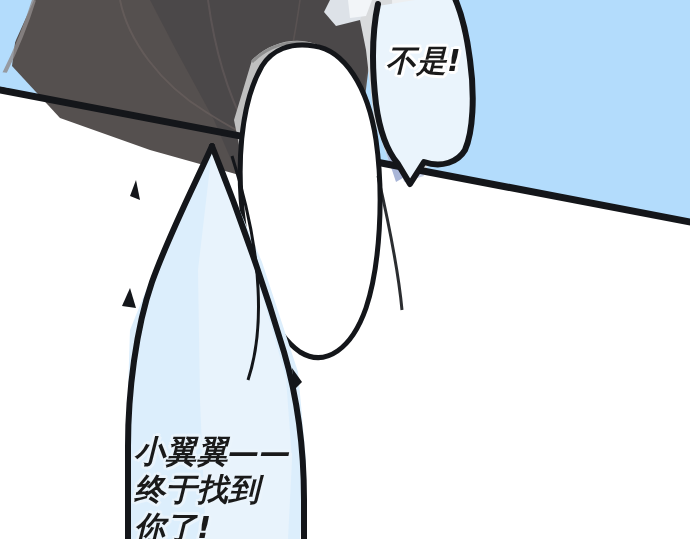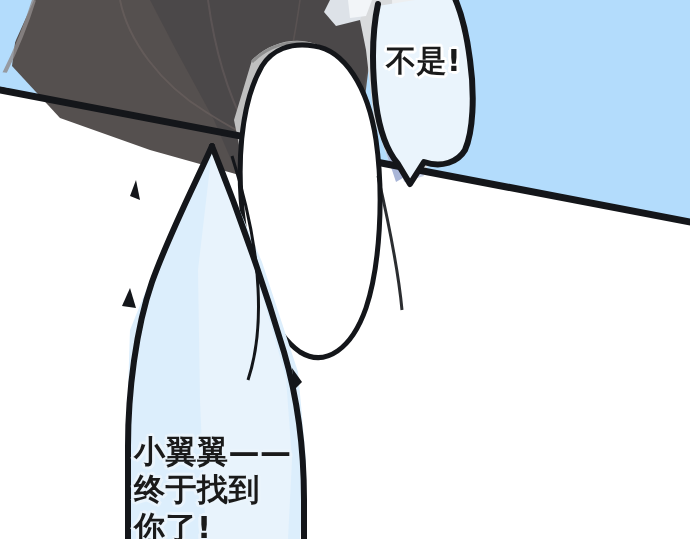--- a/index.html
+++ b/index.html
@@ -7,20 +7,21 @@
     padding: 0;
     background: #ffffff;
   }
   #panel {
     position: relative;
     width: 690px;
     height: 539px;
     overflow: hidden;
     background: #f9a8d4;
     font-family: "DejaVu Sans", "Liberation Sans", sans-serif;
+    font-style: italic;
   }
   #art {
     position: absolute;
     left: 0; top: 0;
     width: 690px;
     height: 539px;
   }
   .bubble-text {
     position: absolute;
     font-family: "DejaVu Sans", "Liberation Sans", sans-serif;

